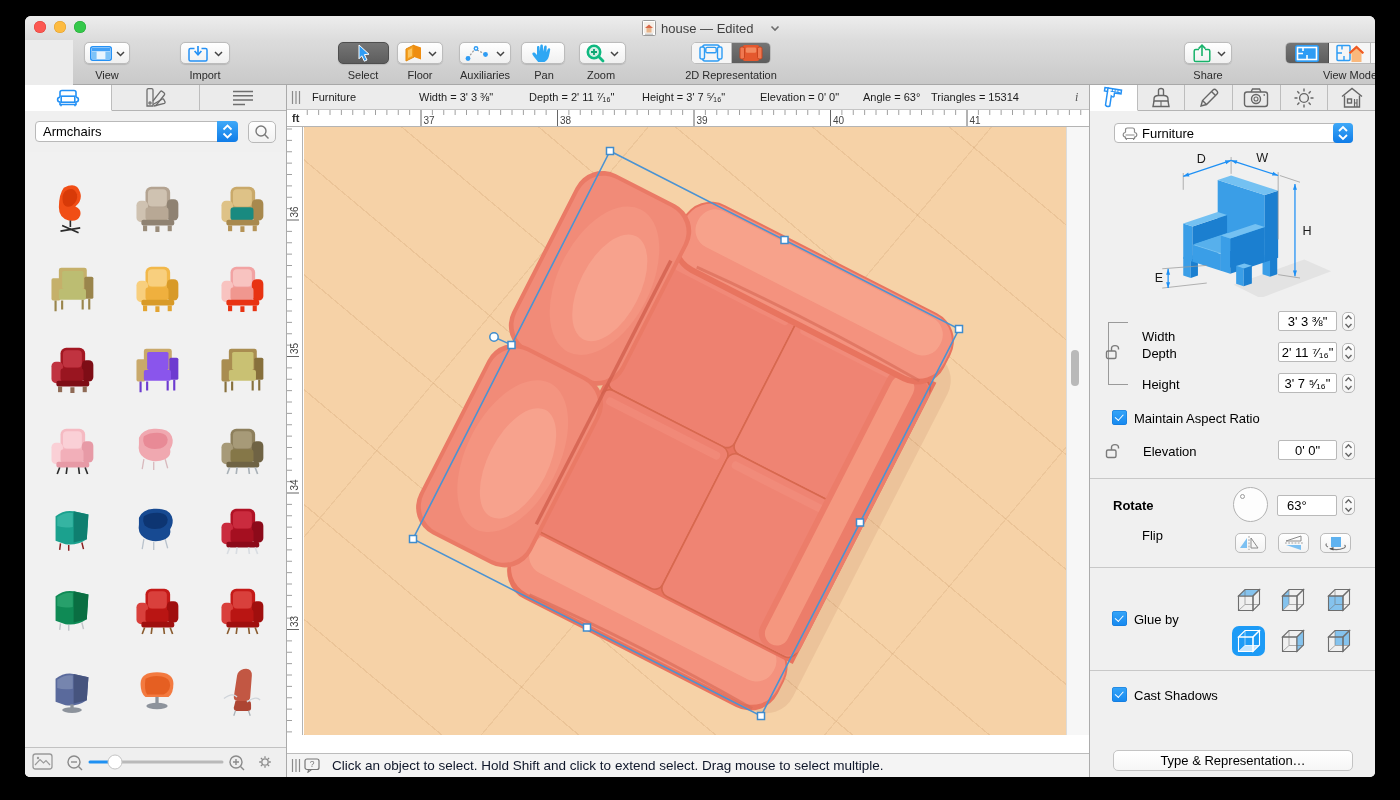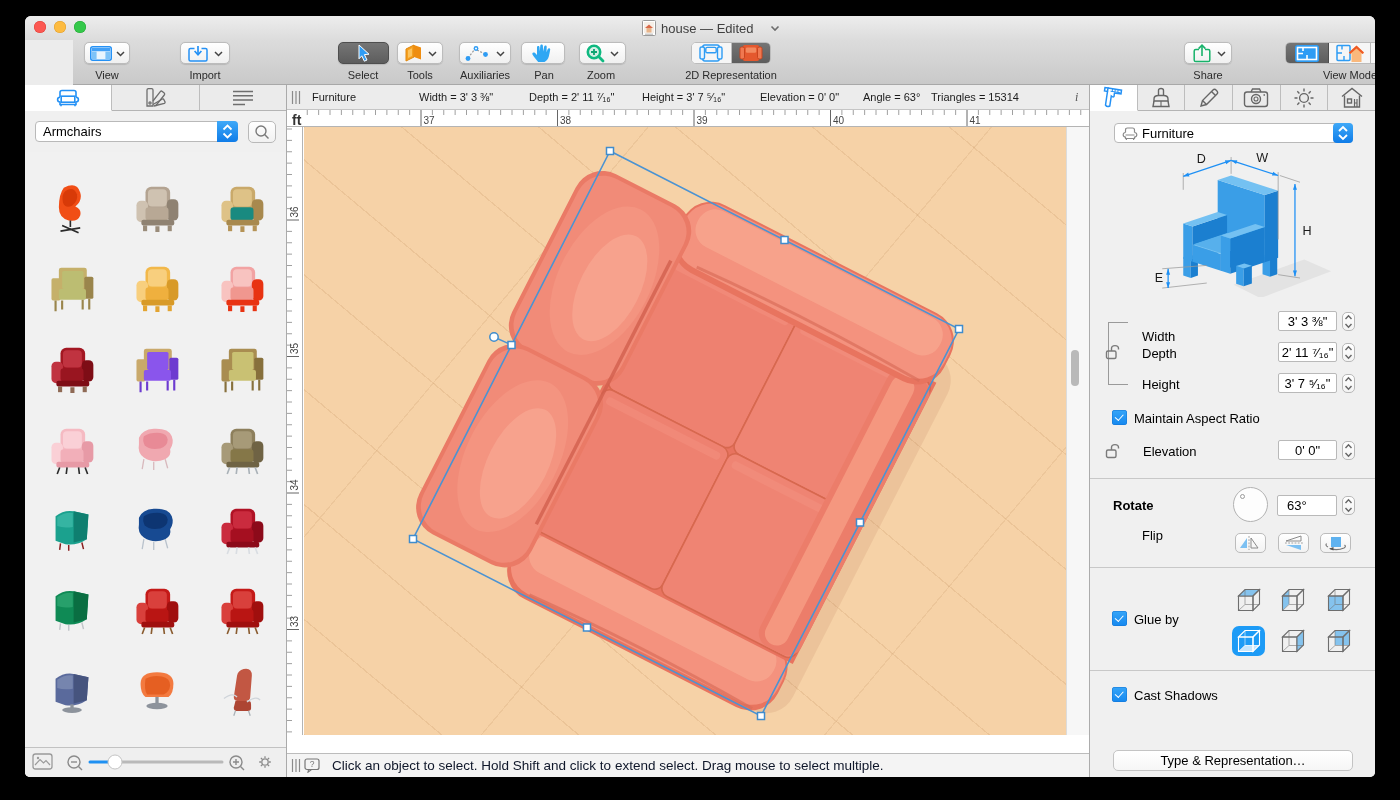--- a/index.html
+++ b/index.html
@@ -84,21 +84,21 @@
     <div class="tbtn" style="left:324px;width:46px;"></div>
     <svg class="abs" style="left:331px;top:4px;" width="20" height="18" viewBox="0 0 20 18">
         <path d="M2 5 L10 1 L10 13 L2 17 Z" fill="#f6a01f"></path>
         <path d="M2 5 L10 1 L10 13 L2 17 Z" fill="none" stroke="#e0870e"></path>
         <path d="M10 1 L17 3.5 L17 15.5 L10 13 Z" fill="#ef8d10"></path>
         <path d="M4 6.2 L8 4.2 L8 12 L4 14 Z" fill="#fdc35c"></path>
       </svg>
     <svg class="abs" style="left:355px;top:11px;" width="9" height="6" viewBox="0 0 9 6">
         <path d="M1 1 L4.5 4.5 L8 1" fill="none" stroke="#444" stroke-width="1.5"></path>
       </svg>
-    <div class="tlabel" style="left:347px;">Tools</div>
+    <div class="tlabel" style="left:347px;">Floor</div>
 
     <div class="tbtn" style="left:386px;width:52px;"></div>
     <svg class="abs" style="left:392px;top:5px;" width="26" height="17" viewBox="0 0 26 17">
         <path d="M3 13 L10 4 M12 5 L20 9" stroke="#9a9a9a" stroke-width="1.2" stroke-dasharray="2 1.6"></path>
         <circle cx="3" cy="13.5" r="2.4" fill="#2e9cf4"></circle>
         <circle cx="11" cy="3.5" r="2.4" fill="#2e9cf4"></circle>
         <circle cx="20.5" cy="9.5" r="2.4" fill="#2e9cf4"></circle>
         <circle cx="11" cy="3.5" r="1" fill="#fff"></circle>
       </svg>
     <svg class="abs" style="left:423px;top:11px;" width="9" height="6" viewBox="0 0 9 6">
@@ -428,21 +428,21 @@
       <div class="abs" style="left:132px;top:6px;">Width&nbsp;=&nbsp;3' 3 ⅜"</div>
       <div class="abs" style="left:242px;top:6px;">Depth&nbsp;=&nbsp;2' 11 ⁷⁄₁₆"</div>
       <div class="abs" style="left:355px;top:6px;">Height&nbsp;=&nbsp;3' 7 ⁵⁄₁₆"</div>
       <div class="abs" style="left:473px;top:6px;">Elevation&nbsp;=&nbsp;0' 0"</div>
       <div class="abs" style="left:576px;top:6px;">Angle&nbsp;=&nbsp;63°</div>
       <div class="abs" style="left:644px;top:6px;">Triangles&nbsp;=&nbsp;15314</div>
       <div class="abs" style="left:788px;top:5px;font-size:12px;font-style:italic;font-family:'Liberation Serif',serif;color:#555;">i</div>
     </div>
 
     <div class="abs" style="left:0;top:25px;width:802px;height:17px;background:#fff;border-bottom:1px solid #b4b4b4;">
-      <div class="abs" style="left:5px;top:2px;font-size:14px;font-weight:bold;color:#333;">ft</div>
+      <div class="abs" style="left:5px;top:2px;font-size:11px;font-weight:bold;color:#333;">ft</div>
       <svg class="abs" style="left:16px;top:0;" width="786" height="16" viewBox="0 0 786 16" id="hruler">
           <line x1="4.25" y1="0" x2="4.25" y2="5" stroke="#888" stroke-width="0.8"></line>
           <line x1="15.625" y1="0" x2="15.625" y2="5" stroke="#888" stroke-width="0.8"></line>
           <line x1="27" y1="0" x2="27" y2="5" stroke="#888" stroke-width="0.8"></line>
           <line x1="38.375" y1="0" x2="38.375" y2="5" stroke="#888" stroke-width="0.8"></line>
           <line x1="49.75" y1="0" x2="49.75" y2="5" stroke="#888" stroke-width="0.8"></line>
           <line x1="61.125" y1="0" x2="61.125" y2="5" stroke="#888" stroke-width="0.8"></line>
           <line x1="72.5" y1="0" x2="72.5" y2="5" stroke="#888" stroke-width="0.8"></line>
           <line x1="83.875" y1="0" x2="83.875" y2="5" stroke="#888" stroke-width="0.8"></line>
           <line x1="95.25" y1="0" x2="95.25" y2="5" stroke="#888" stroke-width="0.8"></line>

